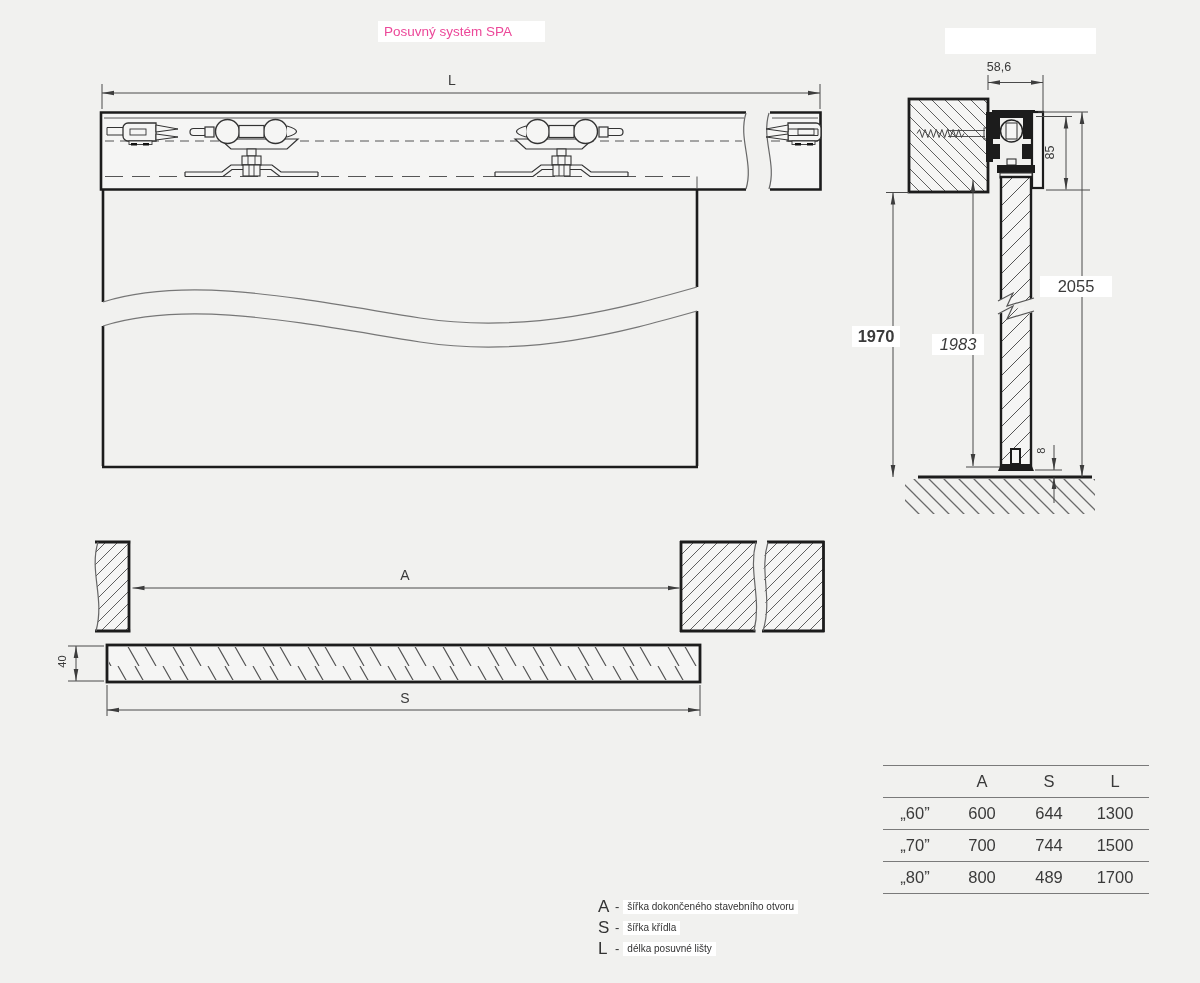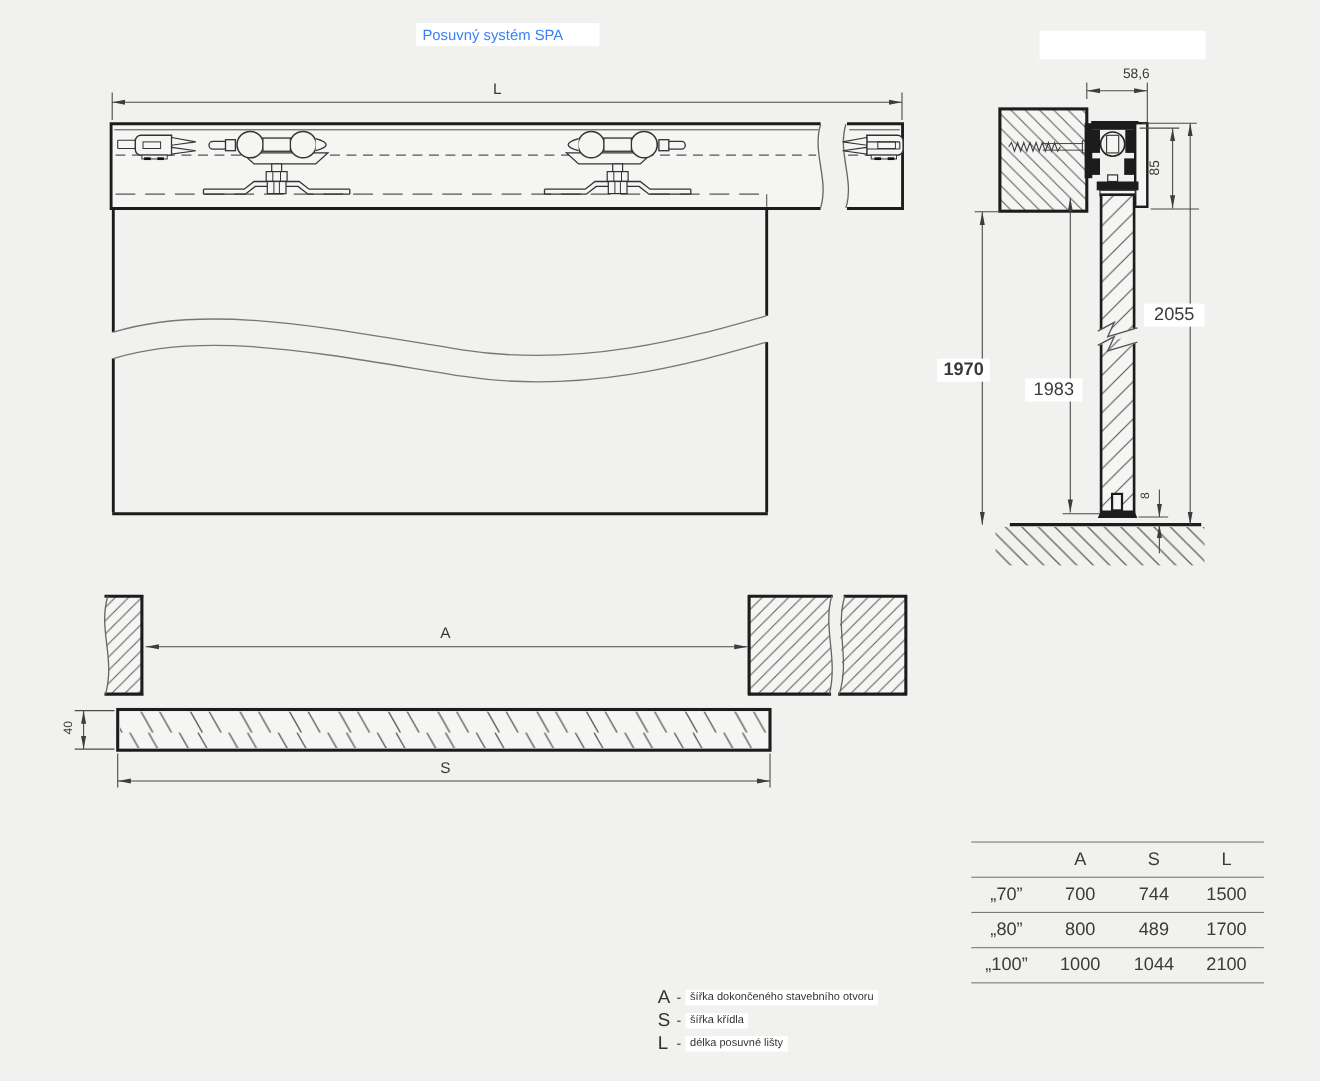--- a/index.html
+++ b/index.html
@@ -16,21 +16,21 @@
     line-height:1.2;white-space:nowrap;
   }
   .lbl.big{font-size:16.5px;}
   .lbl.mid{font-size:14px;}
   .lbl.sml{font-size:12.5px;}
   .lbl.tny{font-size:11px;}
   .lbl.whitebg{background:#ffffff;line-height:21px;}
   .rot{transform:rotate(-90deg);transform-origin:center center;}
   .title-box{
     position:absolute;left:378px;top:21px;width:167px;height:21px;
-    background:#ffffff;color:#3b82f6;font-size:13.5px;line-height:21px;
+    background:#ffffff;color:#ec4899;font-size:13.5px;line-height:21px;
     padding-left:6px;box-sizing:border-box;text-align:left;
   }
   .logo-box{position:absolute;left:945px;top:28px;width:151px;height:26px;background:#ffffff;}
   
   .legend{position:absolute;left:598px;top:896px;width:300px;}
   .legend-row{display:flex;align-items:center;height:21px;margin-bottom:0px;}
   .legend-sym{font-size:17px;color:#333;width:15px;text-align:left;}
   .legend-dash{font-size:13px;color:#333;margin:0 4px 0 2px;}
   .legend-def{font-size:10px;color:#333;background:#fff;padding:1px 4px 2px 4px;}
   
@@ -247,25 +247,25 @@
         <line x1="107" y1="710" x2="700" y2="710" marker-start="url(#arr)" marker-end="url(#arr)"></line>
       </g>
     </g>
   </svg>
 
   <div class="title-box">Posuvný systém SPA</div>
   <div class="logo-box"></div>
 
   <div class="lbl mid" style="left:440px;top:72px;width:24px;">L</div>
 
-  <div class="lbl sml" style="left:1011px;top:60px;width:44px;">58,6</div>
+  <div class="lbl sml" style="left:977px;top:60px;width:44px;">58,6</div>
   <div class="lbl sml rot" style="left:1037px;top:145px;width:26px;">85</div>
   <div class="lbl big whitebg" style="left:852px;top:326px;width:48px;height:21px;font-weight:bold;">1970</div>
-  <div class="lbl big whitebg" style="left:932px;top:344px;width:52px;height:21px;">1983</div>
-  <div class="lbl big whitebg" style="left:1040px;top:276px;width:55px;height:21px;">2055</div>
+  <div class="lbl big whitebg" style="left:932px;top:334px;width:52px;height:21px;font-style:italic;">1983</div>
+  <div class="lbl big whitebg" style="left:1040px;top:276px;width:72px;height:21px;">2055</div>
   <div class="lbl tny rot" style="left:1034px;top:444px;width:16px;">8</div>
 
   <div class="lbl mid" style="left:393px;top:567px;width:24px;">A</div>
   <div class="lbl mid" style="left:393px;top:690px;width:24px;">S</div>
   <div class="lbl tny rot" style="left:50px;top:655px;width:26px;">40</div>
 
   <div class="legend">
     <div class="legend-row">
       <span class="legend-sym">A</span>
       <span class="legend-dash">-</span>
@@ -284,32 +284,32 @@
   </div>
 
   <div class="size-table">
     <div class="t-row head">
       <div class="t-cell"></div>
       <div class="t-cell">A</div>
       <div class="t-cell">S</div>
       <div class="t-cell">L</div>
     </div>
     <div class="t-row">
+      <div class="t-cell">„60”</div>
+      <div class="t-cell">600</div>
+      <div class="t-cell">644</div>
+      <div class="t-cell">1300</div>
+    </div>
+    <div class="t-row">
       <div class="t-cell">„70”</div>
       <div class="t-cell">700</div>
       <div class="t-cell">744</div>
       <div class="t-cell">1500</div>
     </div>
     <div class="t-row">
       <div class="t-cell">„80”</div>
       <div class="t-cell">800</div>
       <div class="t-cell">489</div>
       <div class="t-cell">1700</div>
     </div>
-    <div class="t-row">
-      <div class="t-cell">„100”</div>
-      <div class="t-cell">1000</div>
-      <div class="t-cell">1044</div>
-      <div class="t-cell">2100</div>
-    </div>
   </div>
 
 </div>
 
 </body></html>

